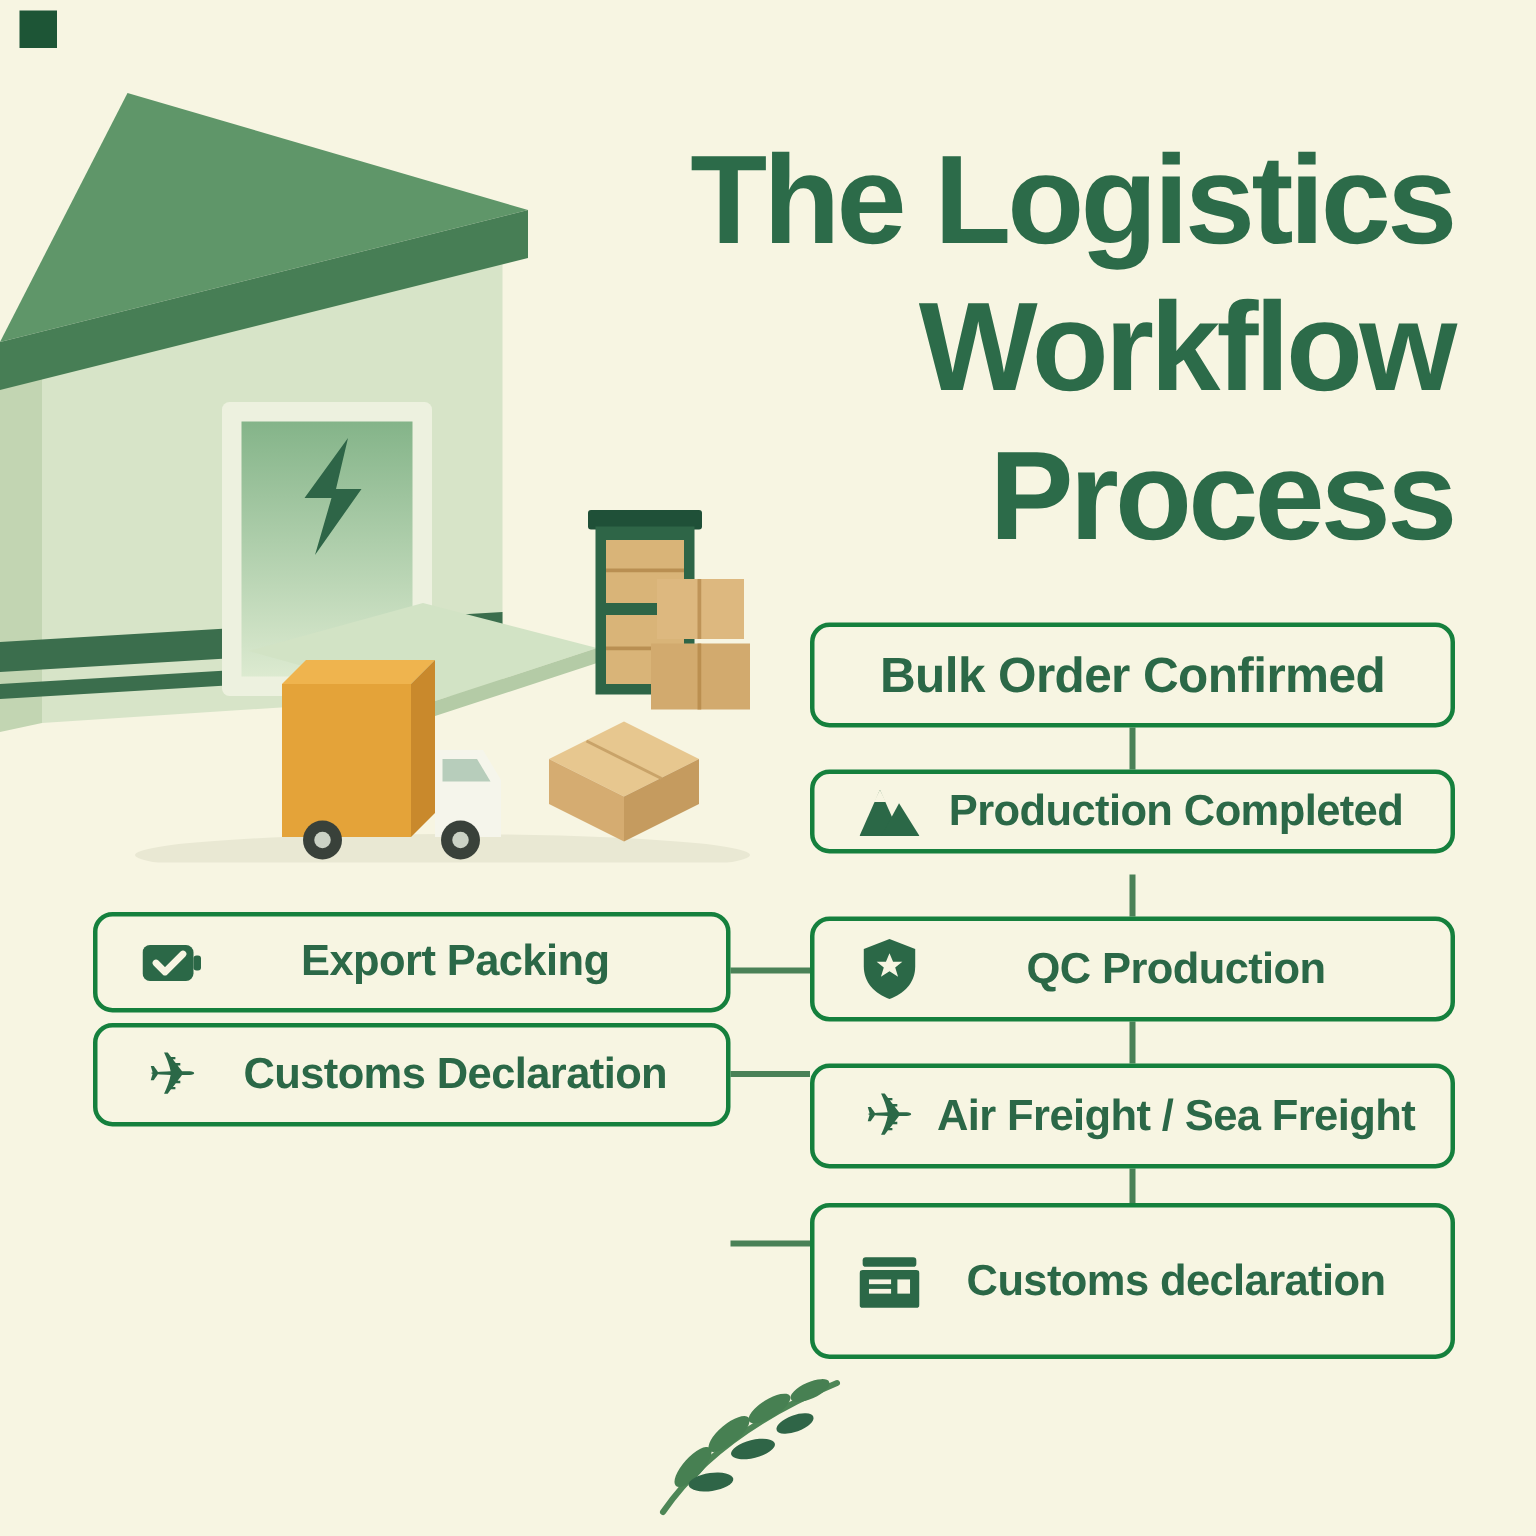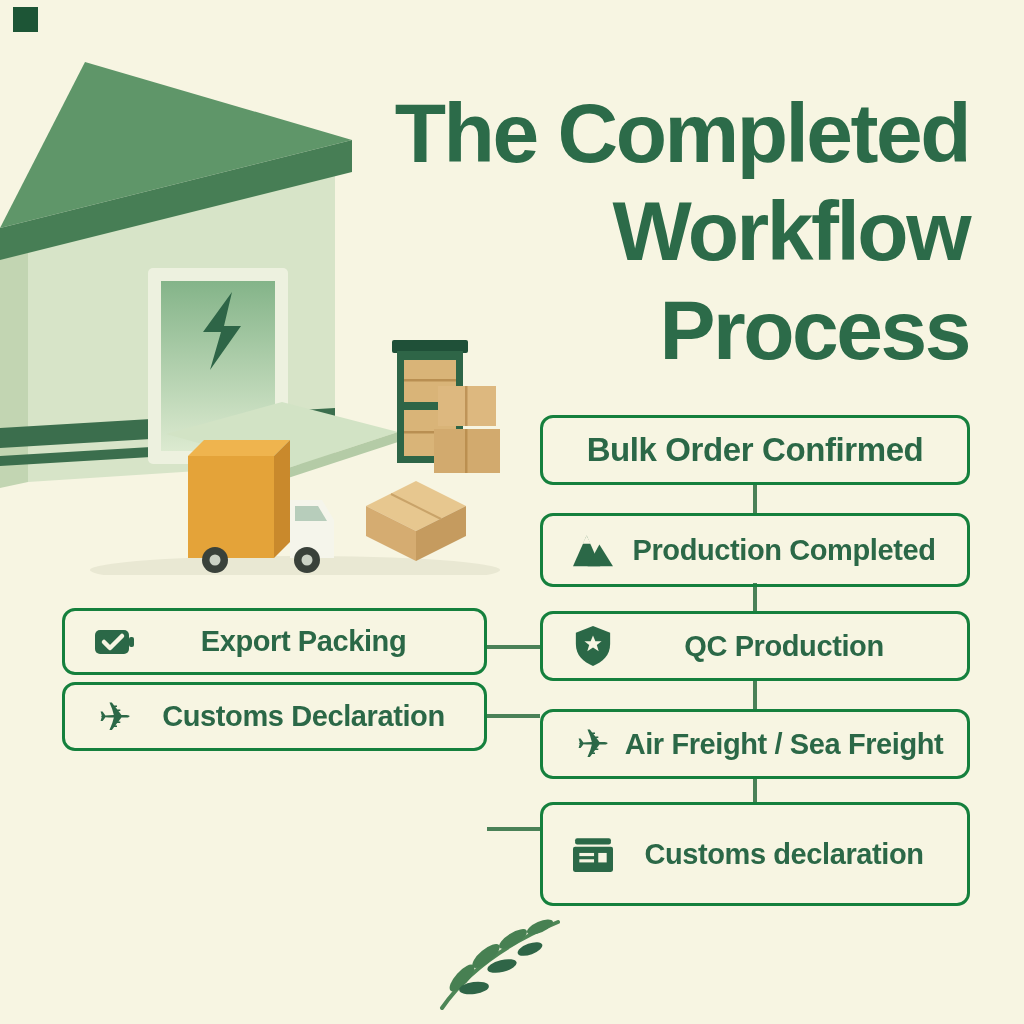--- a/index.html
+++ b/index.html
@@ -113,38 +113,38 @@
     </g>
     <g>
       <polygon points="366,486 416,461 466,486 416,511" fill="#e7c78f"></polygon>
       <polygon points="366,486 416,511 416,541 366,516" fill="#d5ac71"></polygon>
       <polygon points="416,511 466,486 466,516 416,541" fill="#c59b5f"></polygon>
       <line x1="391" y1="474" x2="441" y2="499" stroke="#c9a369" stroke-width="2"></line>
     </g>
   </svg>
 
   <h1 class="title">
-    <span>The Completed</span>
+    <span>The Logistics</span>
     <span>Workflow</span>
     <span>Process</span>
   </h1>
 
   <div class="conn" style="left:753px;top:485px;width:4px;height:28px"></div>
   <div class="conn" style="left:753px;top:583px;width:4px;height:28px"></div>
   <div class="conn" style="left:753px;top:681px;width:4px;height:28px"></div>
   <div class="conn" style="left:753px;top:779px;width:4px;height:23px"></div>
   <div class="conn" style="left:487px;top:645px;width:53px;height:4px"></div>
   <div class="conn" style="left:487px;top:714px;width:53px;height:4px"></div>
   <div class="conn" style="left:487px;top:827px;width:53px;height:4px"></div>
 
   <div class="flow-box" style="left:540px;top:415px;width:430px;height:70px">
     <span class="box-label big">Bulk Order Confirmed</span>
   </div>
 
-  <div class="flow-box has-icon" style="left:540px;top:513px;width:430px;height:74px">
+  <div class="flow-box has-icon" style="left:540px;top:513px;width:430px;height:56px">
     <span class="box-icon">
       <svg viewBox="0 0 44 36">
           <polygon points="15,2 30,36 0,36" fill="currentColor"></polygon>
           <polygon points="29,12 44,36 16,36" fill="currentColor"></polygon>
           <polygon points="15,2 19.5,11 10.5,11" fill="#f7f5e2"></polygon>
         </svg>
     </span>
     <span class="box-label">Production Completed</span>
   </div>
 

